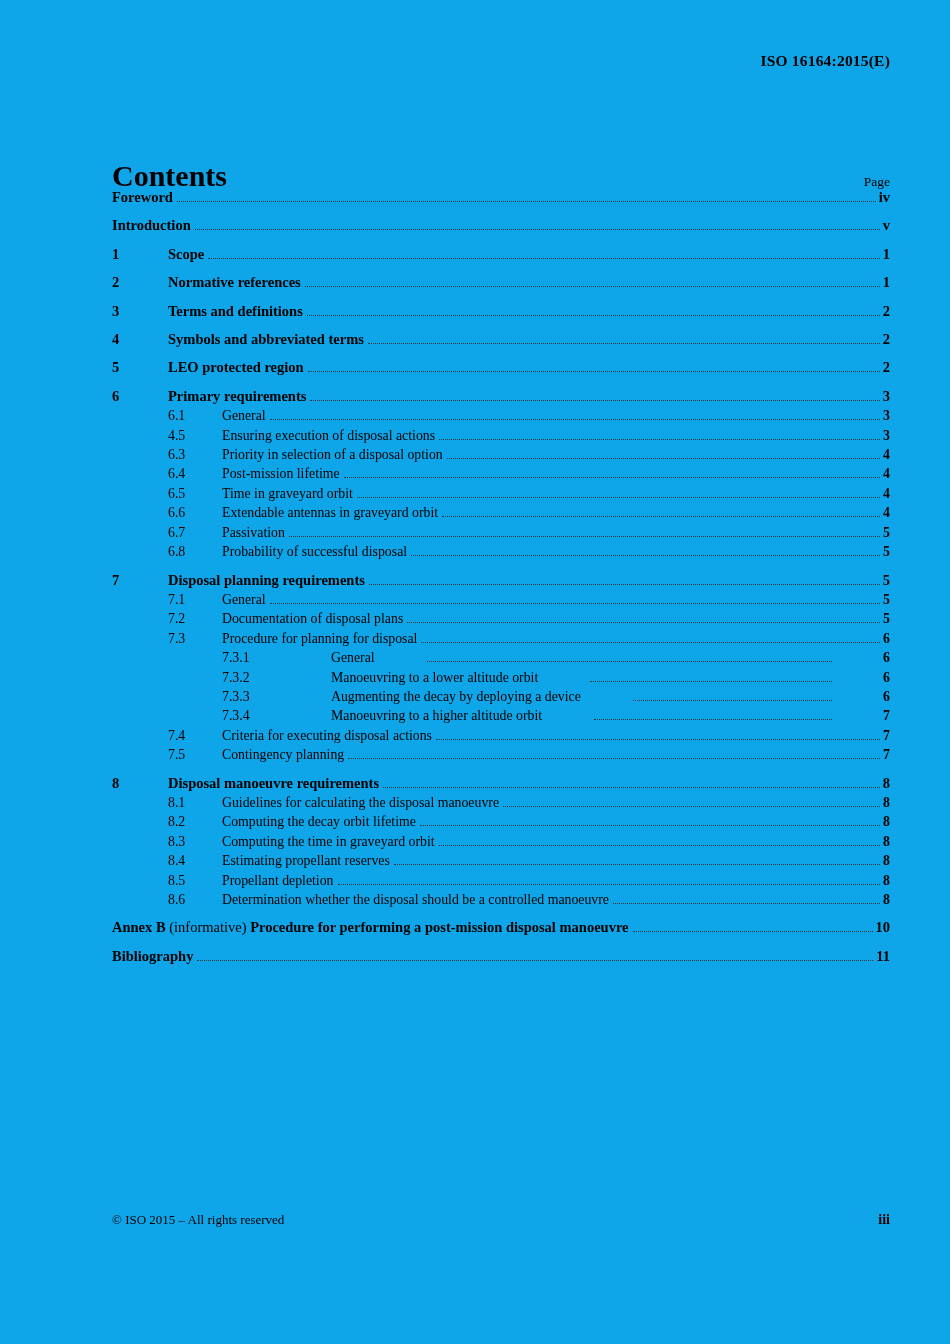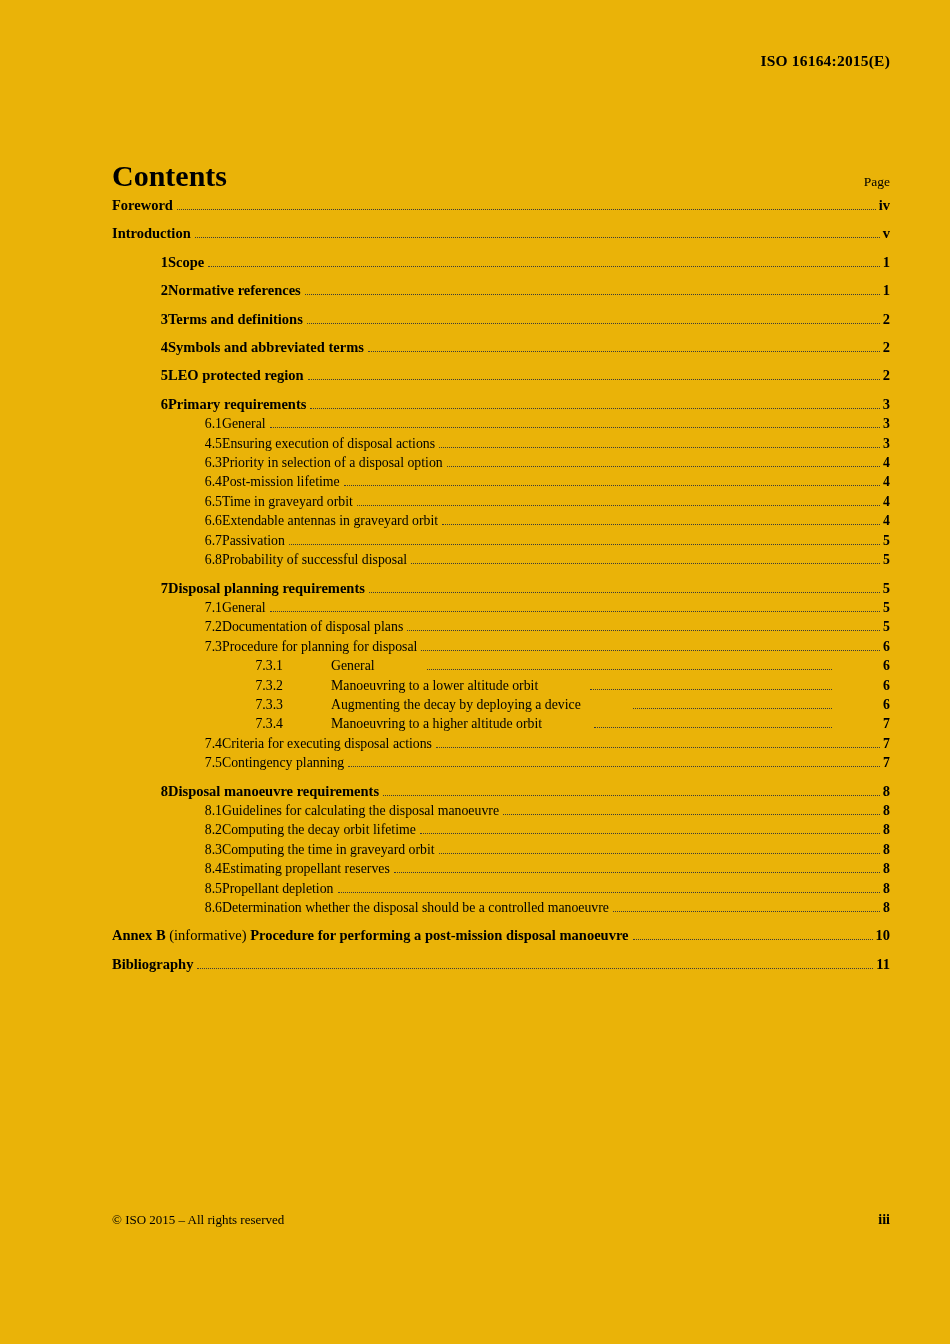--- a/index.html
+++ b/index.html
@@ -2,21 +2,21 @@
 <html><head>
 <meta charset="utf-8">
 <style>
   * { margin: 0; padding: 0; box-sizing: border-box; }
   html, body { background: #e8e8e8; }
   body { font-family: "Liberation Serif", serif; color: #000; }
   .page {
     position: relative;
     width: 950px;
     height: 1344px;
-    background: #eab308;
+    background: #0ea5e9;
     margin: 0 auto;
     overflow: hidden;
   }
   .doc-ref {
     position: absolute;
     top: 52px;
     right: 60px;
     font-size: 15.5px;
     font-weight: bold;
     letter-spacing: 0.2px;
@@ -27,24 +27,23 @@
     left: 112px;
     right: 60px;
     display: flex;
     justify-content: space-between;
     align-items: baseline;
   }
   .title { font-size: 30px; font-weight: bold; }
   .page-label { font-size: 13.5px; margin-top: 43px; }
   .toc {
     position: absolute;
-    top: 187px;
+    top: 179px;
     left: 112px;
     right: 60px;
-    text-align: right;
   }
   .toc-row {
     display: flex;
     align-items: baseline;
     line-height: 19.4px;
     font-size: 13.8px;
   }
   .toc-row.major { margin-top: 9px; font-size: 14.5px; }
   .toc-row.major .lbl, .toc-row.major .num { font-weight: bold; }
   .toc-row .num { flex: none; }

